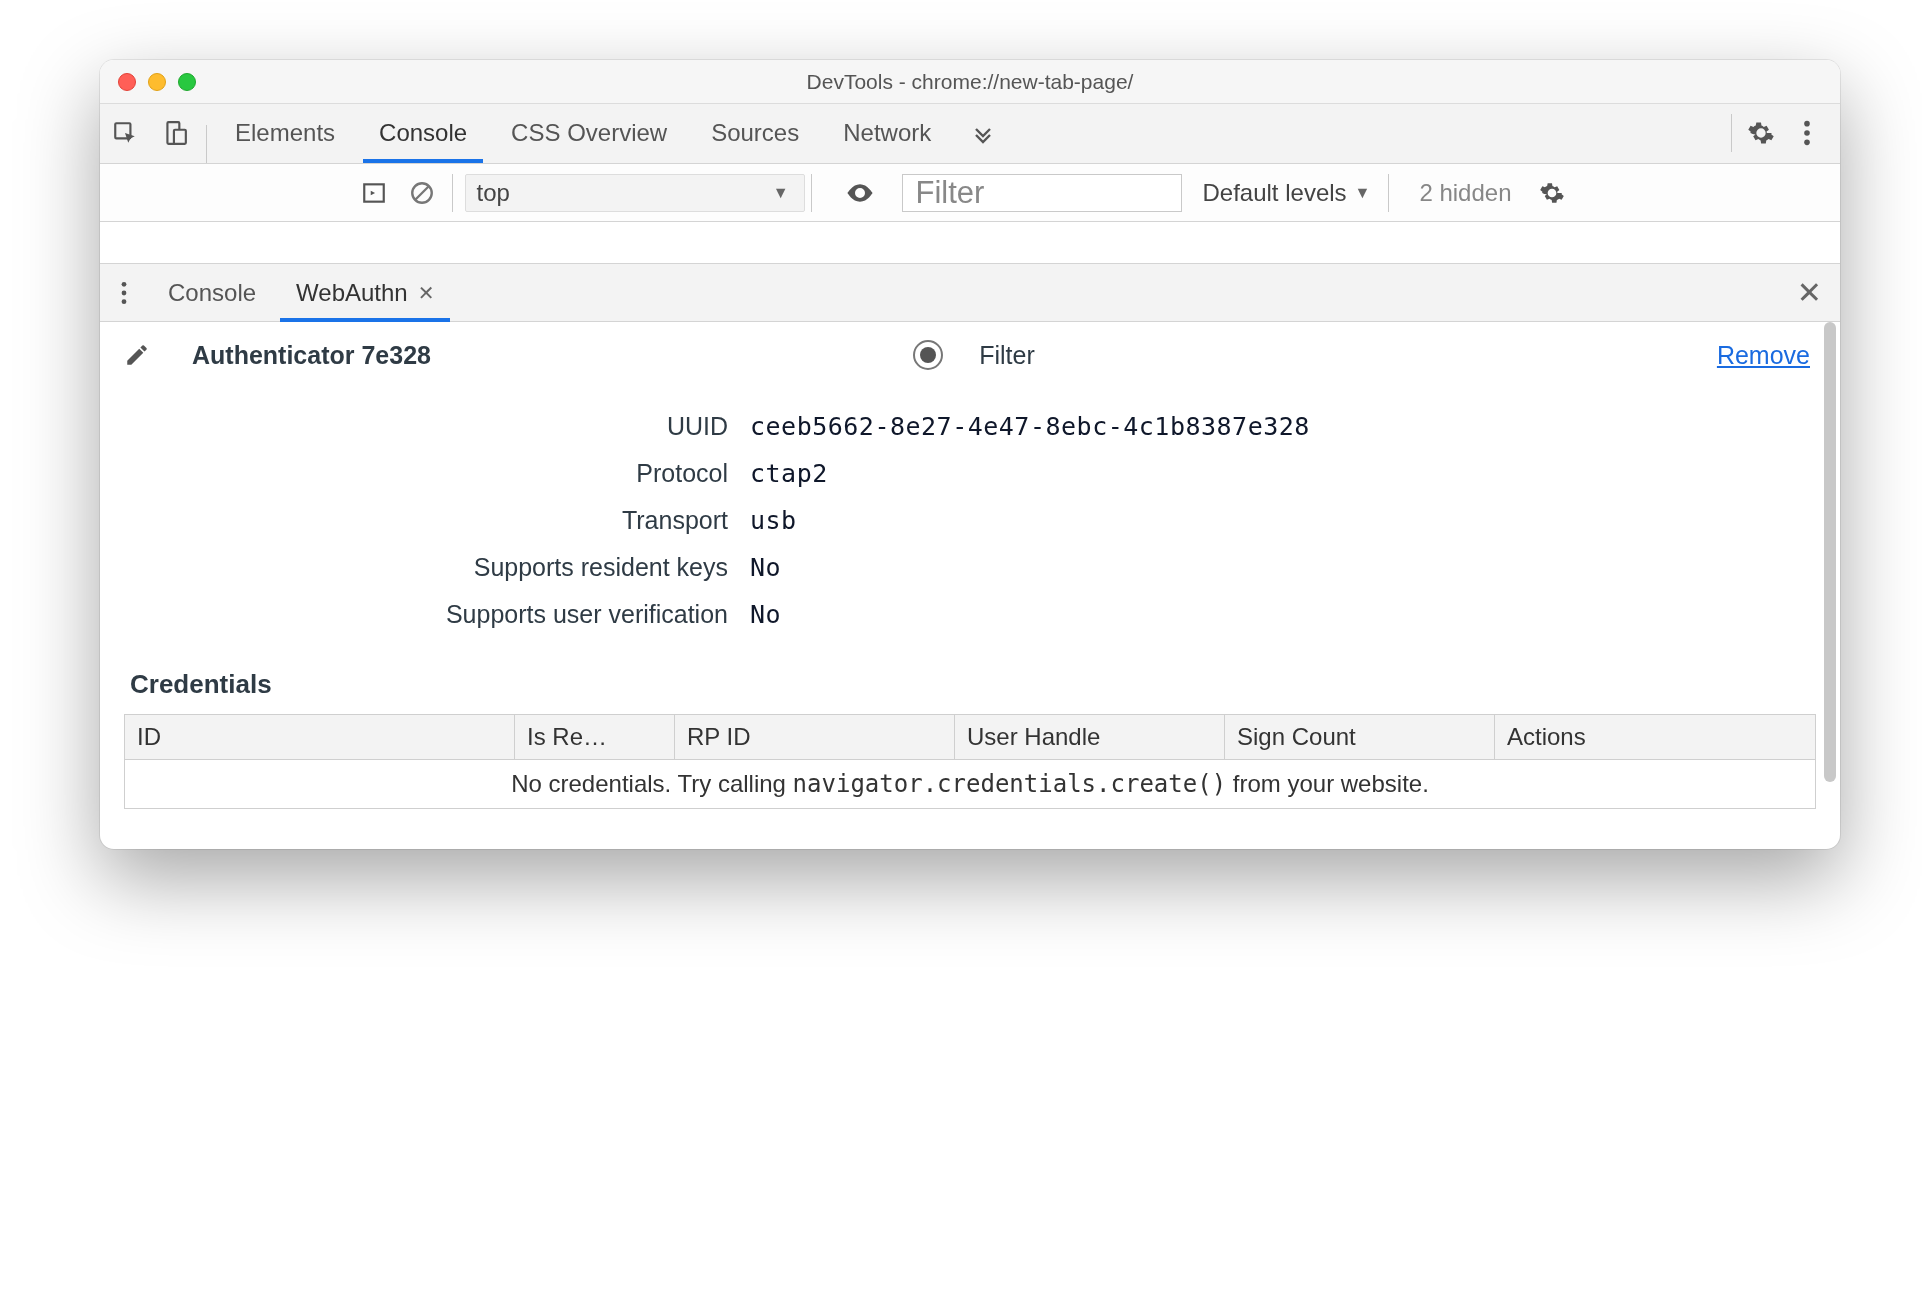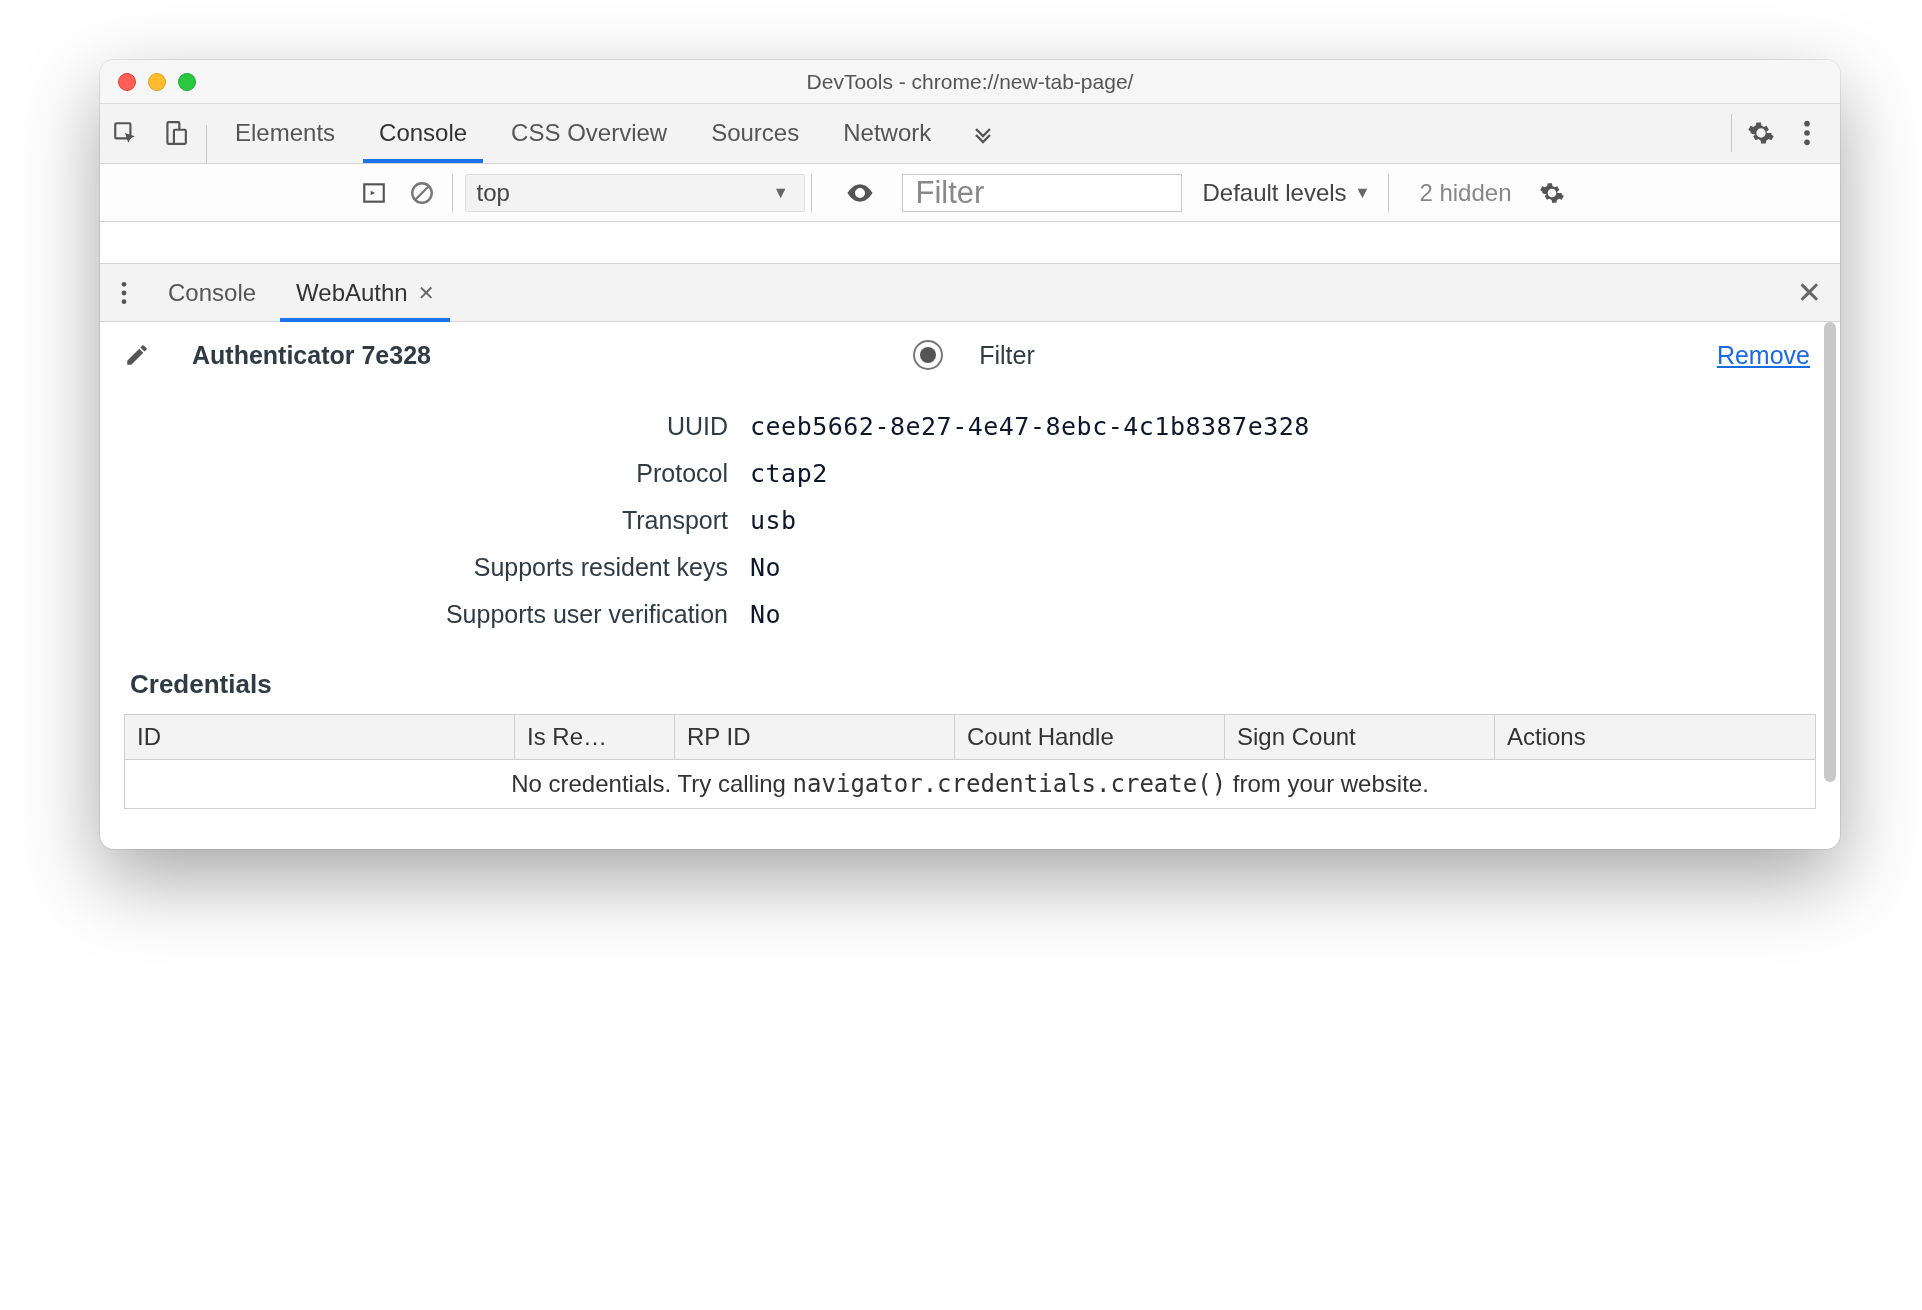--- a/index.html
+++ b/index.html
@@ -296,21 +296,21 @@
     </div>
 
     <div class="cred-heading">Credentials</div>
 
     <table class="credtable">
       <thead>
         <tr>
           <th style="width:390px">ID</th>
           <th style="width:160px">Is Re…</th>
           <th style="width:280px">RP ID</th>
-          <th style="width:270px">Count Handle</th>
+          <th style="width:270px">User Handle</th>
           <th style="width:270px">Sign Count</th>
           <th>Actions</th>
         </tr>
       </thead>
       <tbody>
         <tr>
           <td colspan="6">
             <span>No credentials. Try calling </span><span class="empty-code">navigator.credentials.create()</span><span> from your website.</span>
           </td>
         </tr>

